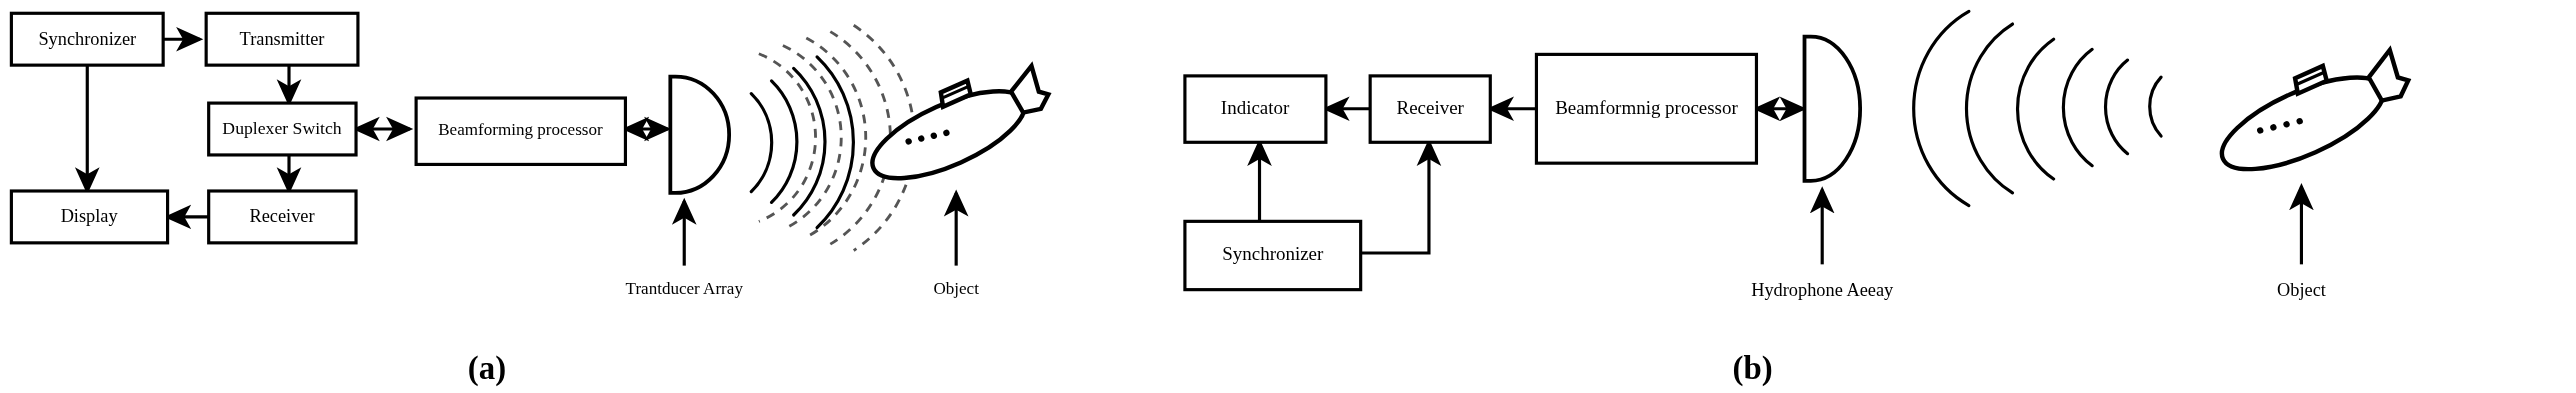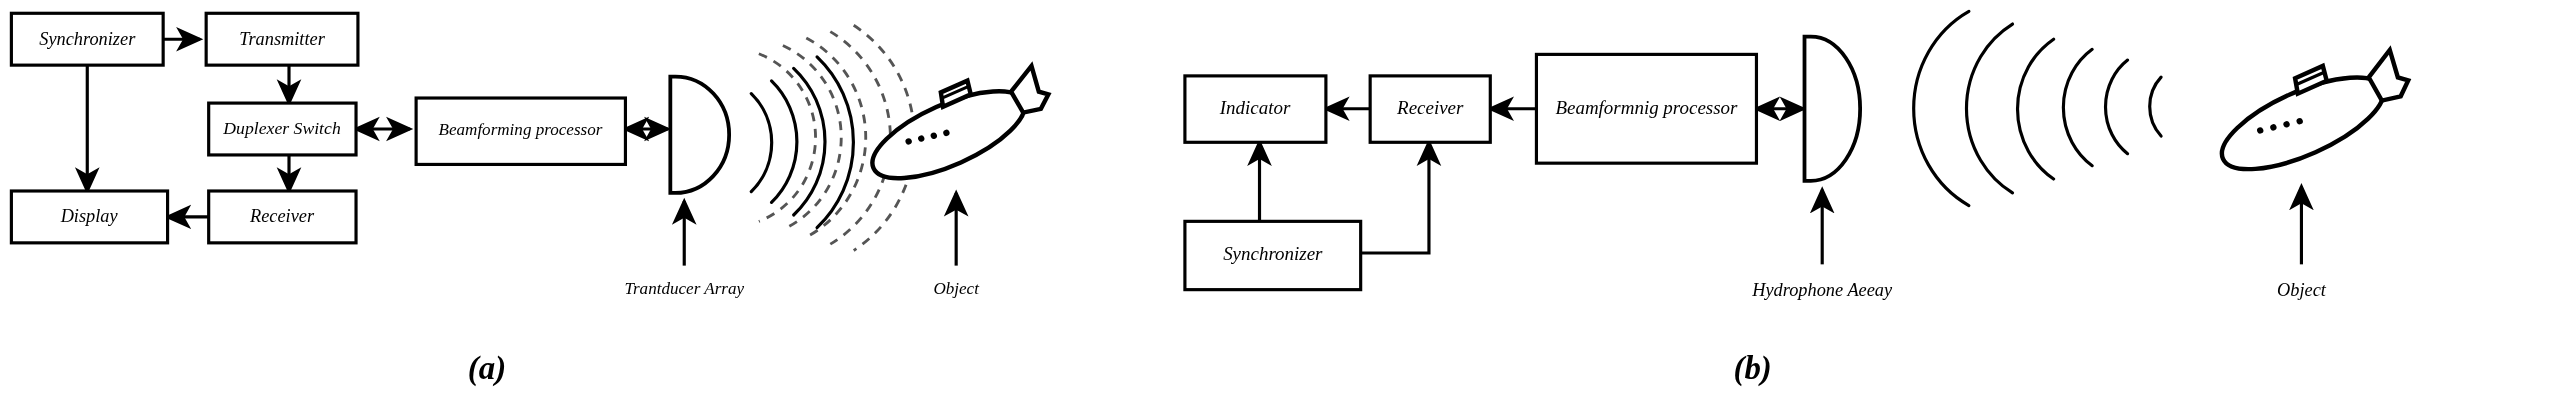--- a/index.html
+++ b/index.html
@@ -11,21 +11,20 @@
   body {
     font-family: "Liberation Serif", "DejaVu Serif", serif;
     color: #000000;
   }
   #figure-root {
     position: relative;
     width: 2576px;
     height: 394px;
     background: #ffffff;
     overflow: hidden;
-    font-style: italic;
   }
   .panel {
     position: absolute;
     top: 0;
     height: 394px;
   }
   #panel-a { left: 0; width: 1113px; }
   #panel-b { left: 1171px; width: 1463px; }
 
   .panel svg {

